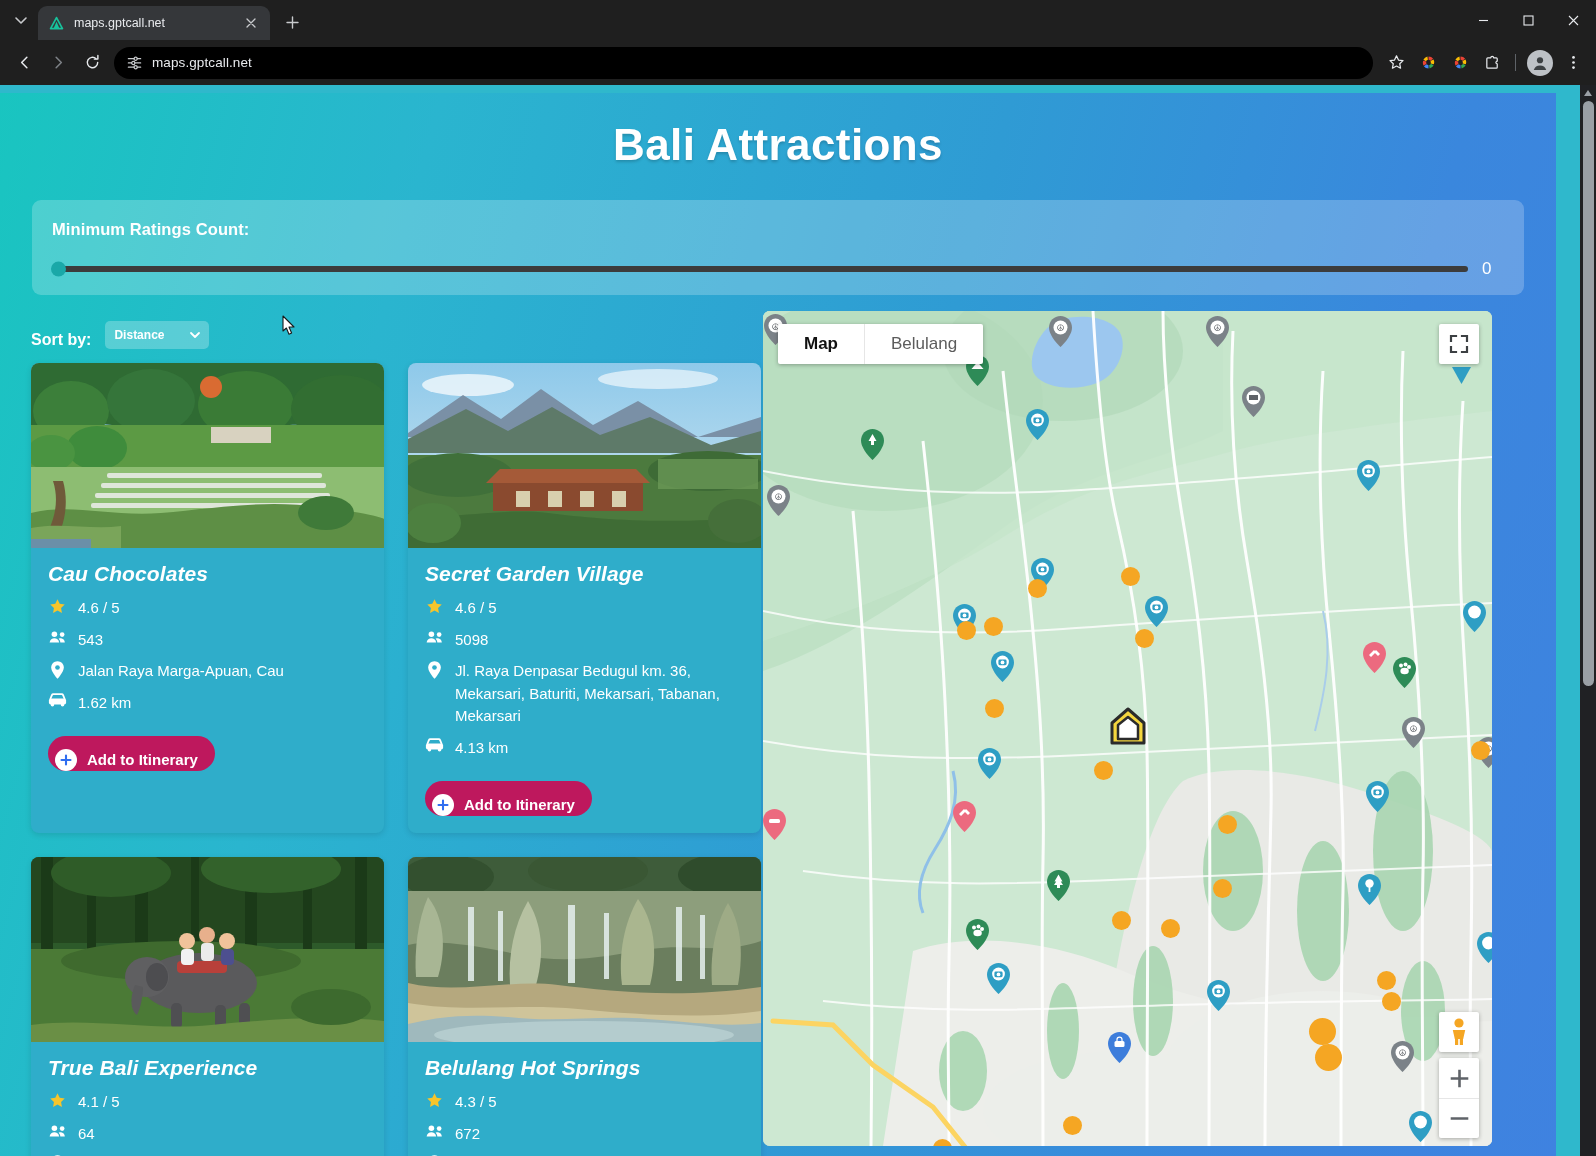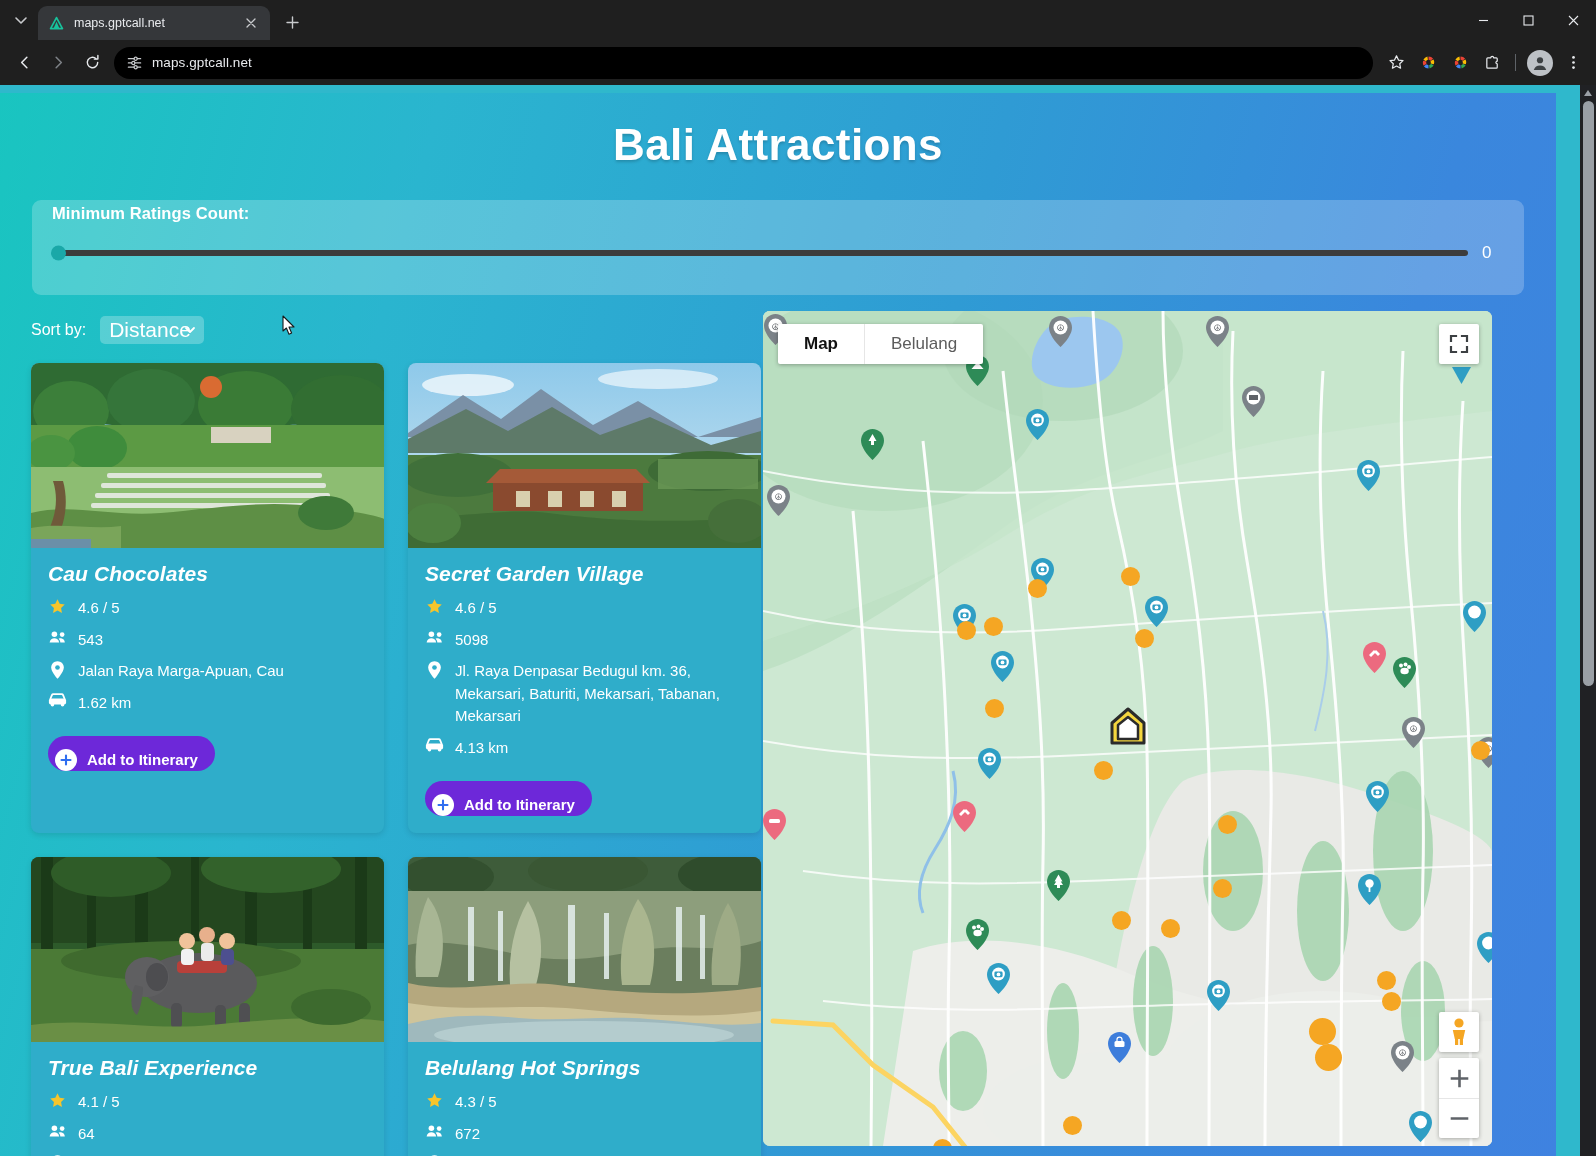--- a/index.html
+++ b/index.html
@@ -66,59 +66,59 @@
   .page-title {
     text-align: center; color: #ffffff; font-size: 44px; font-weight: bold;
     padding-top: 27px; letter-spacing: .4px;
     text-shadow: 0 2px 3px rgba(0,0,0,.18);
   }
 
   
   .filter-panel {
     margin: 30px 32px 0 32px; height: 95px; border-radius: 9px;
     background: rgba(255,255,255,.22);
-    padding: 4px 20px 0 20px;
+    padding: 20px 20px 0 20px;
   }
   .filter-label { color:#ffffff; font-size: 16.5px; font-weight: bold; letter-spacing:.1px; }
   .slider-row { display:flex; align-items:center; gap: 14px; margin-top: 20px; }
   .slider-track-wrap { position: relative; flex: 1 1 auto; height: 16px; display:flex; align-items:center; }
   .slider-track { width: 100%; height: 6px; background: #3c3c3c; border-radius: 3px; }
   .slider-thumb {
     position:absolute; left: 0px; top: 50%; transform: translate(-1px,-50%);
     width: 15px; height: 15px; border-radius: 50%; background: #1aa8a8;
   }
   .slider-value { color:#ffffff; font-size: 17px; min-width: 22px; text-align:left; }
 
   
   .content { display: flex; gap: 0; padding: 0 0 0 0; margin-top: 16px; }
   .left-col { width: 763px; padding: 0 0 0 31px; }
-  .sortrow { display:flex; align-items:center; gap: 14px; height: 38px; }
+  .sortrow { display:flex; align-items:flex-end; gap: 14px; height: 38px; font-weight: bold; }
   .sortlabel { color:#ffffff; font-size:16px; }
   .select-box {
     position: relative; background: rgba(255,255,255,.25); border-radius: 5px;
     height: 28px; width: 104px; display:flex; align-items:center; padding: 0 9px;
   }
-  .select-box .sel-text { color:#ffffff; font-size:21px; }
+  .select-box .sel-text { color:#ffffff; font-size:12px; }
   .select-box .chev { position:absolute; right: 8px; top: 50%; transform: translateY(-50%); }
   .select-box .chev svg { width: 12px; height: 12px; display:block; }
 
   .cards { display: grid; grid-template-columns: 353px 353px; gap: 24px 24px; margin-top: 14px; }
   .card {
     background: #2fadca; border-radius: 8px; overflow: hidden;
     box-shadow: 0 2px 6px rgba(0,0,0,.12);
   }
   .card-img { width: 100%; height: 185px; display:block; position: relative; overflow:hidden; }
   .card-body { padding: 14px 17px 17px 17px; }
   .card-title { color:#ffffff; font-size: 21px; font-weight: bold; margin-bottom: 11px; letter-spacing:.1px;font-style:italic;}
   .meta { display:flex; align-items:flex-start; gap: 11px; margin-bottom: 9px; }
   .meta-ico { width: 19px; flex: 0 0 19px; display:flex; justify-content:center; align-items:center; padding-top:1px;}
   .meta-ico svg { display:block; }
   .meta-text { color:#ffffff; font-size: 15px; line-height: 1.5; }
   .addbtn {
-    margin-top: 13px; height: 35px; background: #6d28d9; border-radius: 18px;
+    margin-top: 13px; height: 35px; background: #be185d; border-radius: 18px;
     display:inline-flex; align-items:center; gap: 10px; padding: 12px 17px 0 7px; border: none; cursor: pointer;
   }
   .addbtn .plus { width: 22px; height: 22px; border-radius: 50%; background:#fff; display:flex; align-items:center; justify-content:center; }
   .addbtn .plus svg { width: 12px; height: 12px; display:block; }
   .addbtn .lbl { color:#ffffff; font-size: 15px; font-weight: bold; }
 
   
   .map-col { width: 760px; padding-right: 31px; }
   .map {
     position: relative; width: 729px; height: 835px; border-radius: 7px; overflow: hidden;

